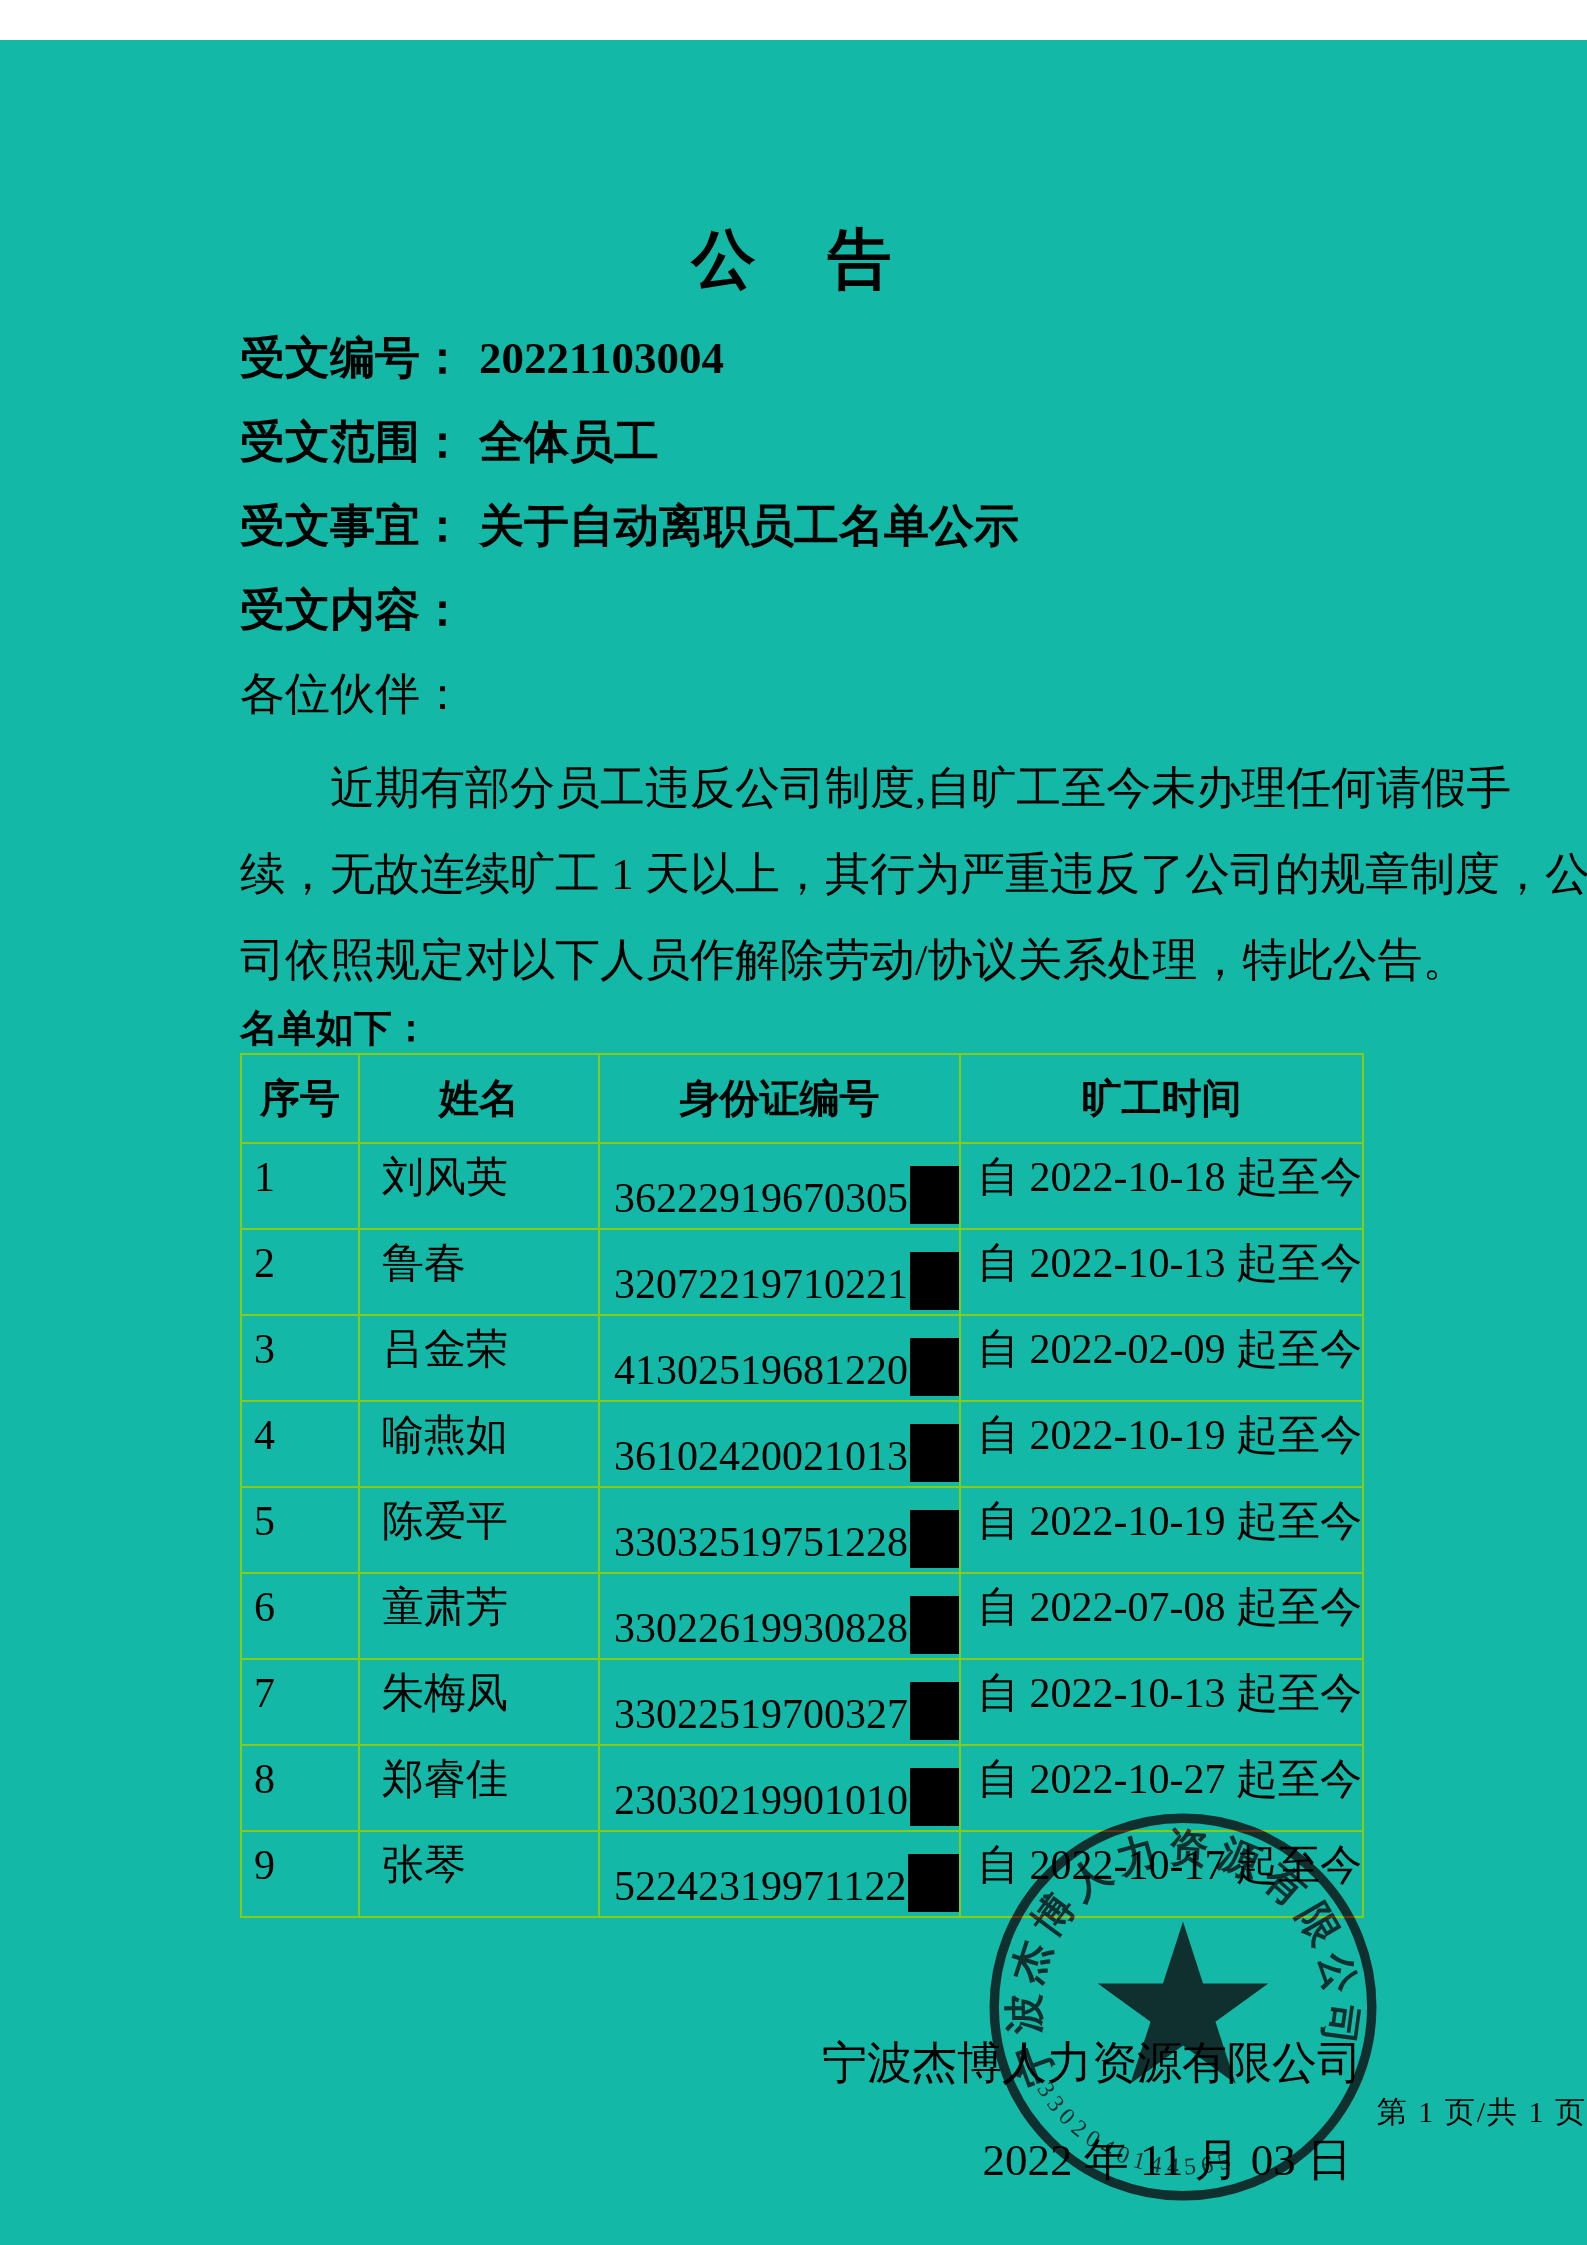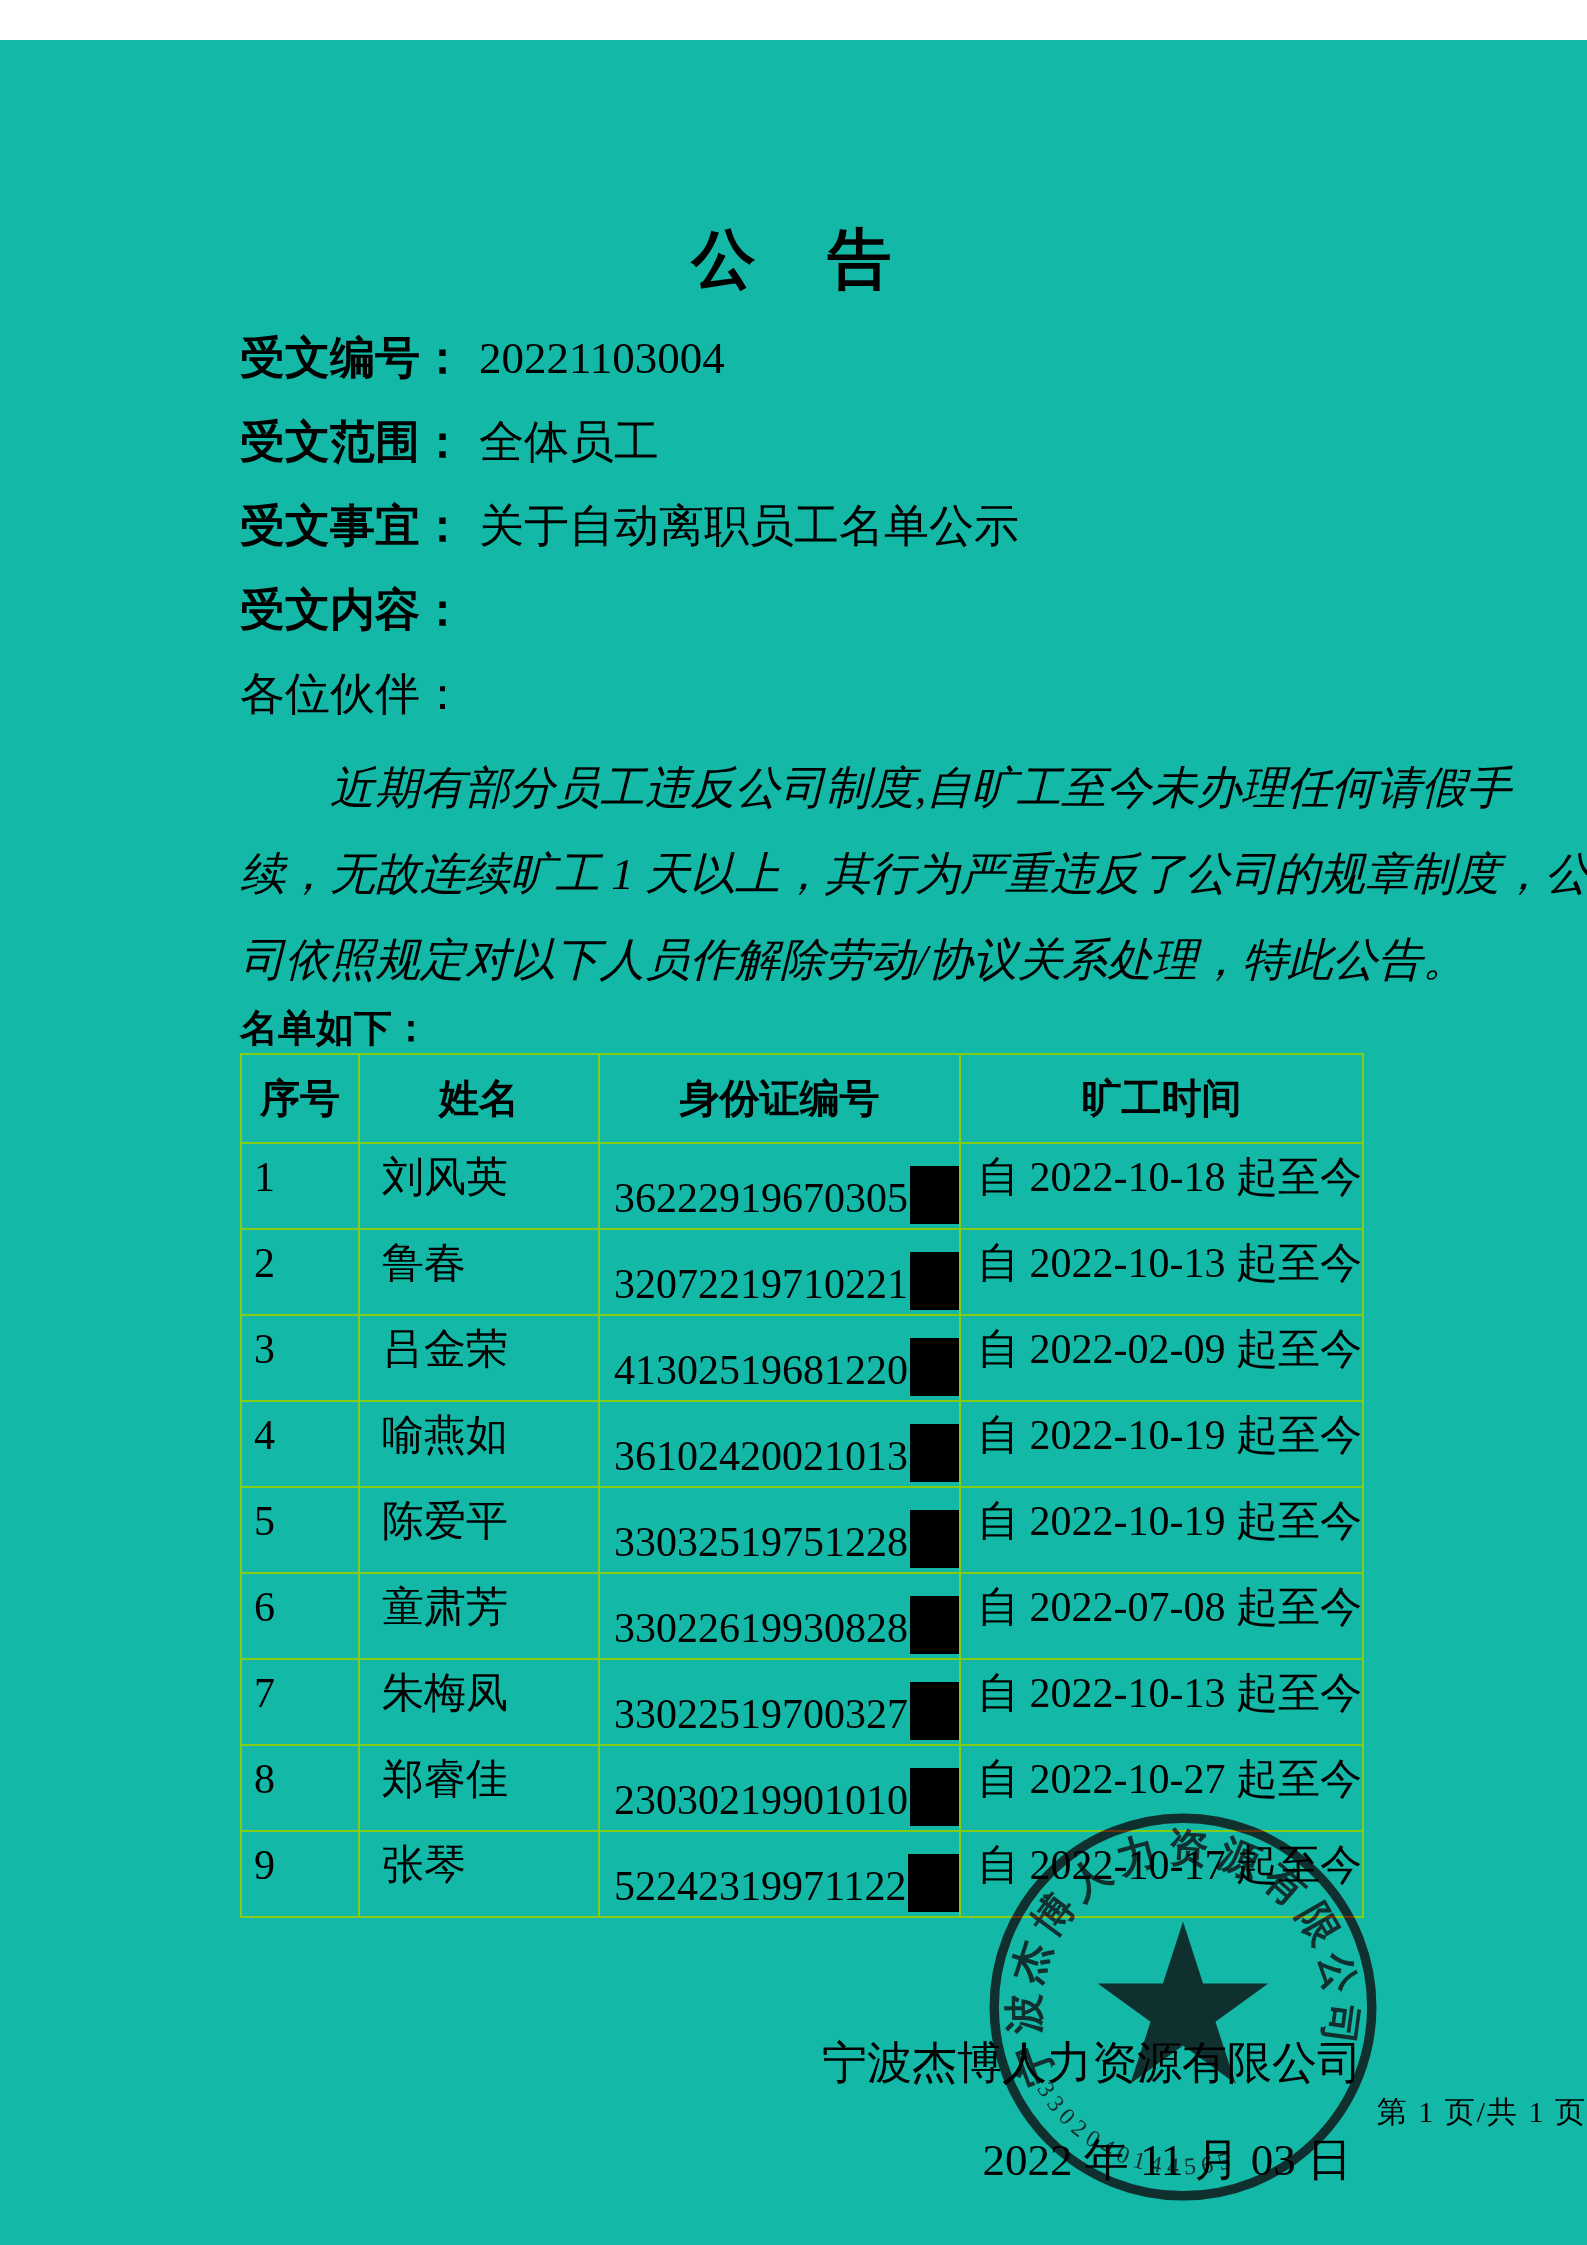--- a/index.html
+++ b/index.html
@@ -17,23 +17,23 @@
     text-align:center;
     font-size:64px;
     font-weight:700;
     letter-spacing:4px;
     line-height:1;
   }
   .content{margin:0 225px 0 240px;}
   .meta-row{font-size:45px;line-height:45px;margin-top:39px;white-space:nowrap;}
   .meta-row.first{margin-top:44px;}
   .meta-label{font-weight:700;}
-  .meta-value{font-weight:400;margin-left:14px;}
+  .meta-value{font-weight:700;margin-left:14px;}
   .salutation{font-size:45px;line-height:45px;margin-top:39px;}
-  .para{margin-top:28px;font-style:italic;}
+  .para{margin-top:28px;}
   .para-line{font-size:45px;line-height:86px;white-space:nowrap;}
   .para-line.indent{text-indent:90px;}
   .list-heading{font-size:38px;line-height:38px;font-weight:700;margin-top:6px;}
   table.roster{
     border-collapse:collapse;
     table-layout:fixed;
     width:1122px;
     margin-top:6px;
   }
   table.roster th,table.roster td{

